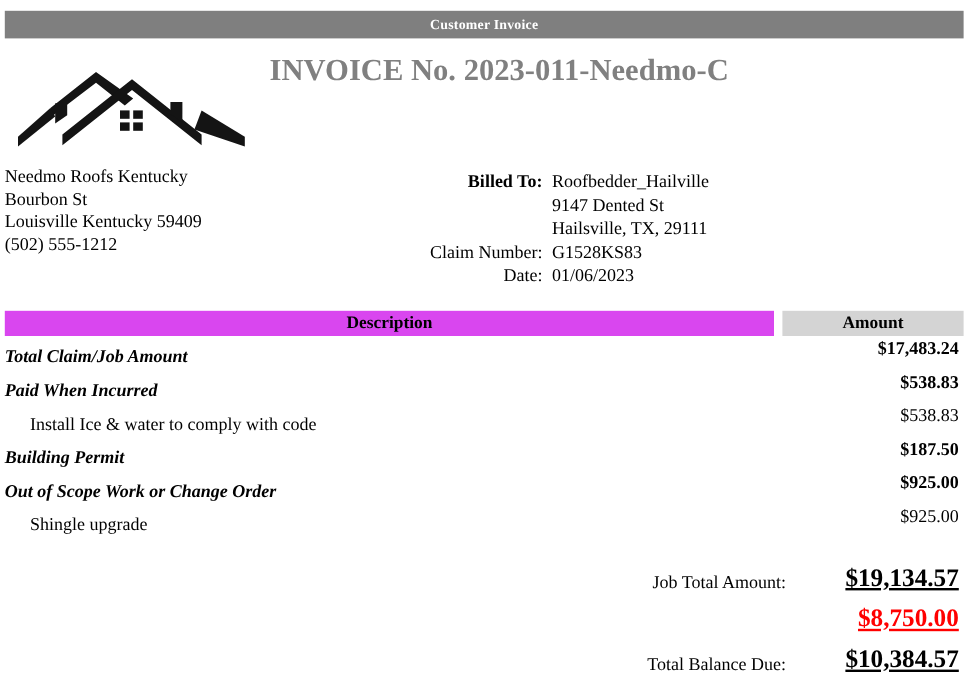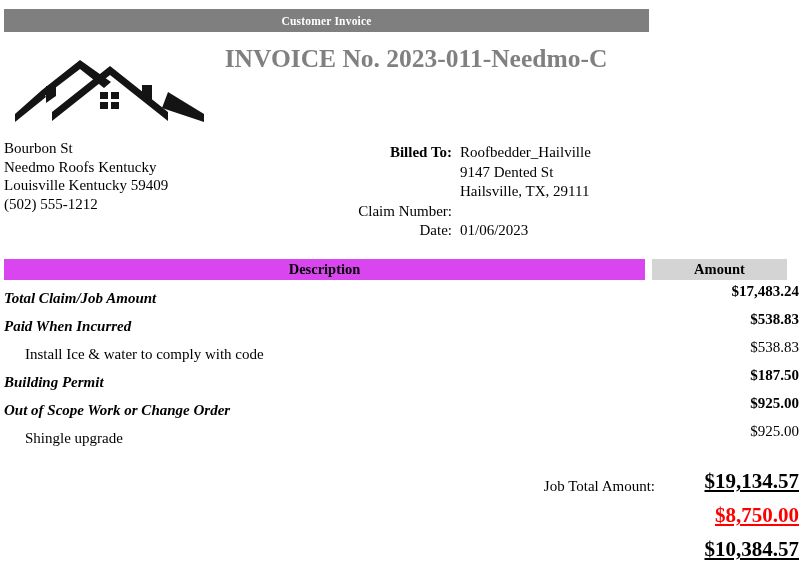--- a/index.html
+++ b/index.html
@@ -14,21 +14,21 @@
     color: #000000;
     overflow: hidden;
     position: relative;
   }
 
   
   .banner {
     position: absolute;
     left: 4px;
     top: 9px;
-    width: 645px;
+    width: 799px;
     height: 23px;
     background: #7f7f7f;
     display: flex;
     align-items: center;
     justify-content: center;
   }
   .banner-title {
     color: #ffffff;
     font-size: 11.5px;
     font-weight: bold;
@@ -119,21 +119,21 @@
     display: flex;
     align-items: center;
     justify-content: center;
     font-size: 14.5px;
     font-weight: bold;
   }
   .th-amt {
     position: absolute;
     left: 648px;
     top: 0;
-    width: 135px;
+    width: 151px;
     height: 21px;
     background: #d4d4d4;
     display: flex;
     align-items: center;
     justify-content: center;
     font-size: 14.5px;
     font-weight: bold;
   }
 
   .rows {
@@ -227,35 +227,36 @@
     <path fill="#141414" d="M150 56 L192 70 L192 62 L156 40 Z"></path>
 
     <rect x="88" y="40" width="8" height="7" fill="#141414"></rect>
     <rect x="99" y="40" width="8" height="7" fill="#141414"></rect>
     <rect x="88" y="50" width="8" height="7" fill="#141414"></rect>
     <rect x="99" y="50" width="8" height="7" fill="#141414"></rect>
   </svg>
 </div>
 
 <div class="company-block">
+  <div>Needmo Roofs Kentucky</div>
   <div>Bourbon St</div>
-  <div>Needmo Roofs Kentucky</div>
   <div>Louisville Kentucky 59409</div>
   <div>(502) 555-1212</div>
 </div>
 
 <div class="billto">
   <div class="billto-row">
     <span class="billto-label bold">Billed To:</span>
     <span class="billto-value">Roofbedder_Hailville</span>
   </div>
   <div class="billto-cont">9147 Dented St</div>
   <div class="billto-cont">Hailsville, TX, 29111</div>
   <div class="billto-row">
     <span class="billto-label">Claim Number:</span>
+    <span class="billto-value">G1528KS83</span>
   </div>
   <div class="billto-row">
     <span class="billto-label">Date:</span>
     <span class="billto-value">01/06/2023</span>
   </div>
 </div>
 
 <div class="table-head">
   <div class="th-desc">Description</div>
   <div class="th-amt">Amount</div>
@@ -290,15 +291,16 @@
 
 <div class="totals" id="totals-container">
     <div class="total-row">
       <span class="tlabel">Job Total Amount:</span>
       <span class="tamt" style="color: rgb(0, 0, 0);">$19,134.57</span>
     </div>
     <div class="total-row">
       <span class="tamt red" style="color: rgb(255, 0, 0);">$8,750.00</span>
     </div>
     <div class="total-row">
+      <span class="tlabel">Total Balance Due:</span>
       <span class="tamt" style="color: rgb(0, 0, 0);">$10,384.57</span>
     </div>
   </div>
 
 </body></html>

